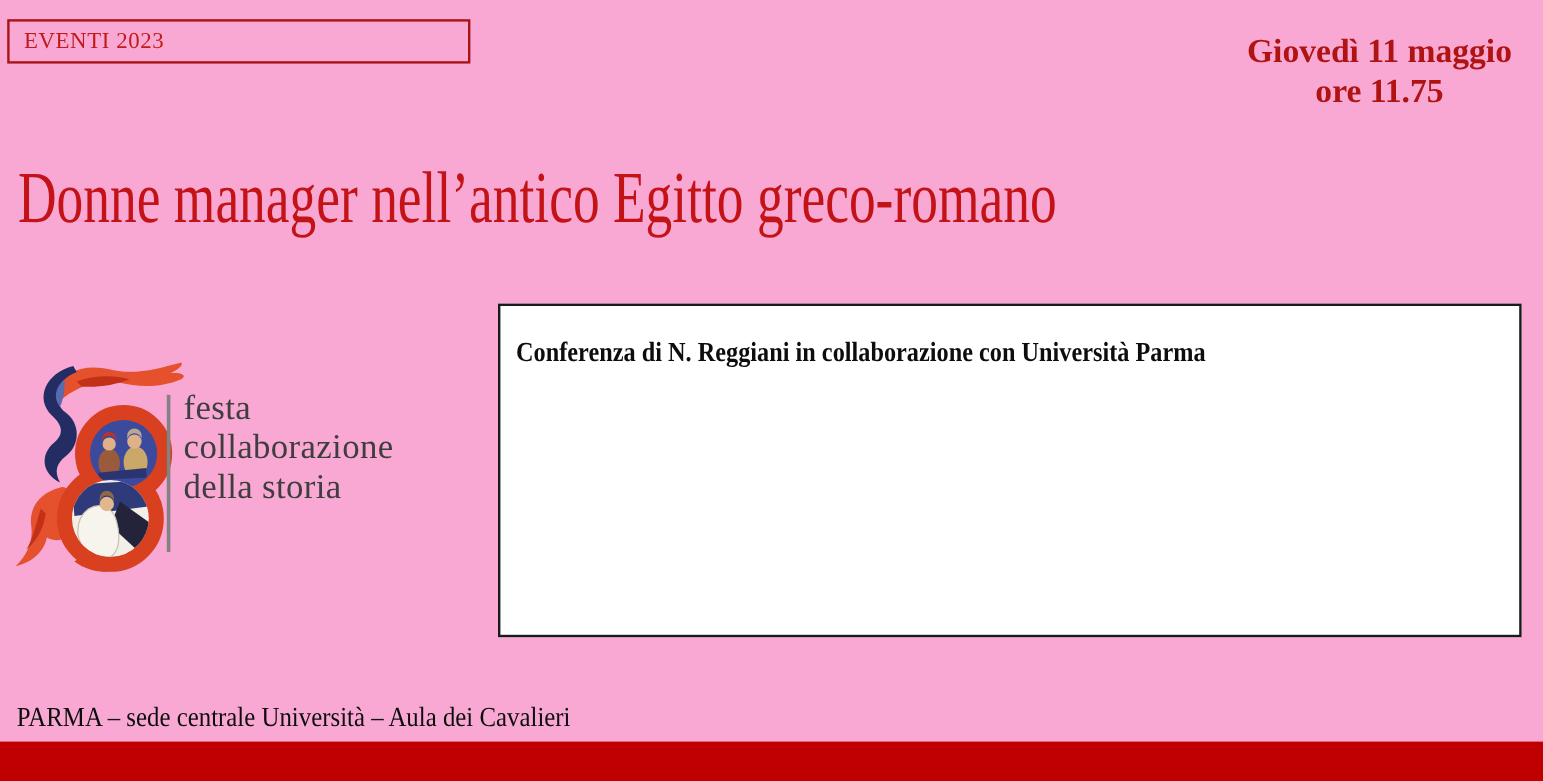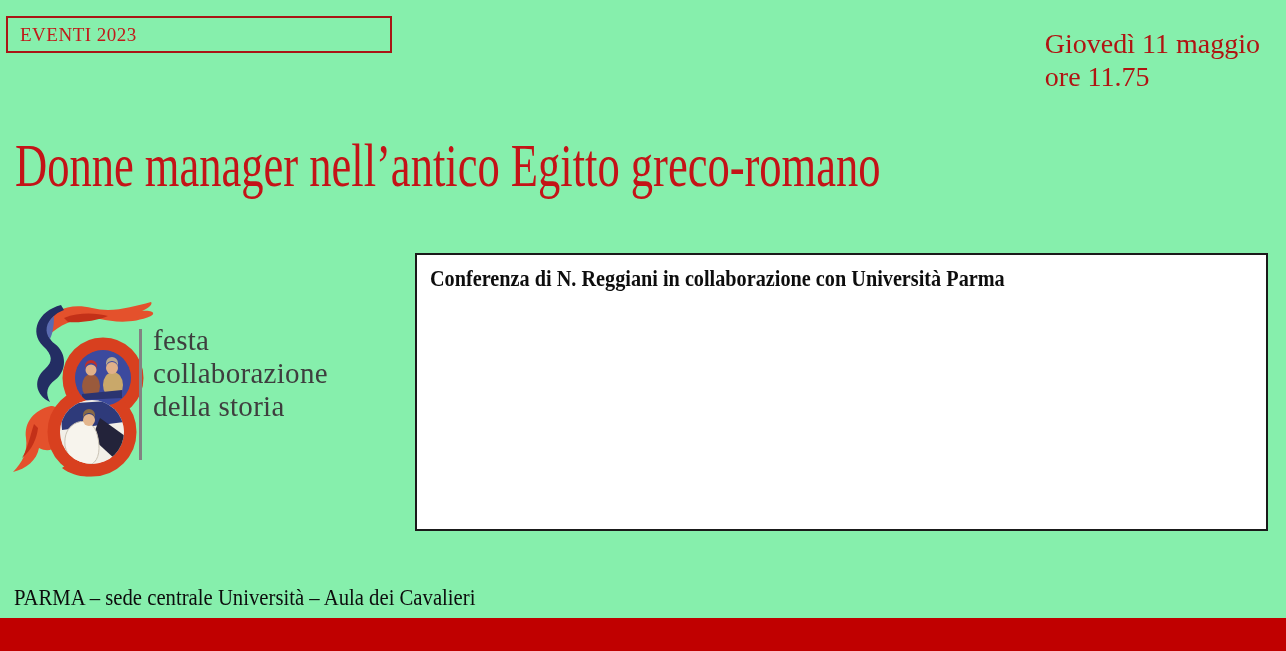--- a/index.html
+++ b/index.html
@@ -1,33 +1,33 @@
 <!DOCTYPE html>
 <html><head>
 <meta charset="utf-8">
 <style>
   * { margin: 0; padding: 0; box-sizing: border-box; }
   html, body { width: 1286px; height: 651px; background: #ffffff; overflow: hidden; }
   body { font-family: "Liberation Serif", serif; position: relative; }
 
-  .page { position: absolute; left: 0; top: 0; width: 1286px; height: 651px; background: #86efac; }
+  .page { position: absolute; left: 0; top: 0; width: 1286px; height: 651px; background: #f9a8d4; }
 
   
   .eventi-box {
     position: absolute; left: 6px; top: 16px; width: 386px; height: 37px;
     border: 2px solid #a91515; display: flex; align-items: center;
   }
   .eventi-box span {
     padding-left: 12px; color: #c01a1a; font-size: 19px; letter-spacing: 0.5px;
   }
 
   
   .date-block {
-    position: absolute; right: 26px; top: 27px; text-align: left;
-    color: #b01412; font-weight: normal; font-size: 28px; line-height: 33px;
+    position: absolute; right: 26px; top: 27px; text-align: center;
+    color: #b01412; font-weight: bold; font-size: 28px; line-height: 33px;
   }
 
   
   .title {
     position: absolute; left: 15px; top: 137px;
     color: #c41317; font-weight: normal; font-size: 61px; line-height: 58px;
     white-space: nowrap;
   }
 
   .condensed { display: inline-block; transform-origin: 0 50%; white-space: nowrap; }
@@ -43,21 +43,21 @@
     position: absolute; left: 149px; top: 28px;
     color: #3e3e3e; font-size: 29px; line-height: 33px; letter-spacing: 0.3px;
   }
 
   
   .event-box {
     position: absolute; left: 415px; top: 253px; width: 853px; height: 278px;
     border: 2px solid #1a1a1a; background: #ffffff;
   }
   .event-box .desc {
-    position: absolute; left: 13px; top: 11px;
+    position: absolute; left: 13px; top: 26px;
     color: #0d0d0d; font-weight: bold; font-size: 23px; font-family: Liberation Serif, serif;
   }
 
   
   .location {
     position: absolute; left: 14px; top: 585px;
     color: #0d0d0d; font-weight: normal; font-size: 23px;
   }
 
   

